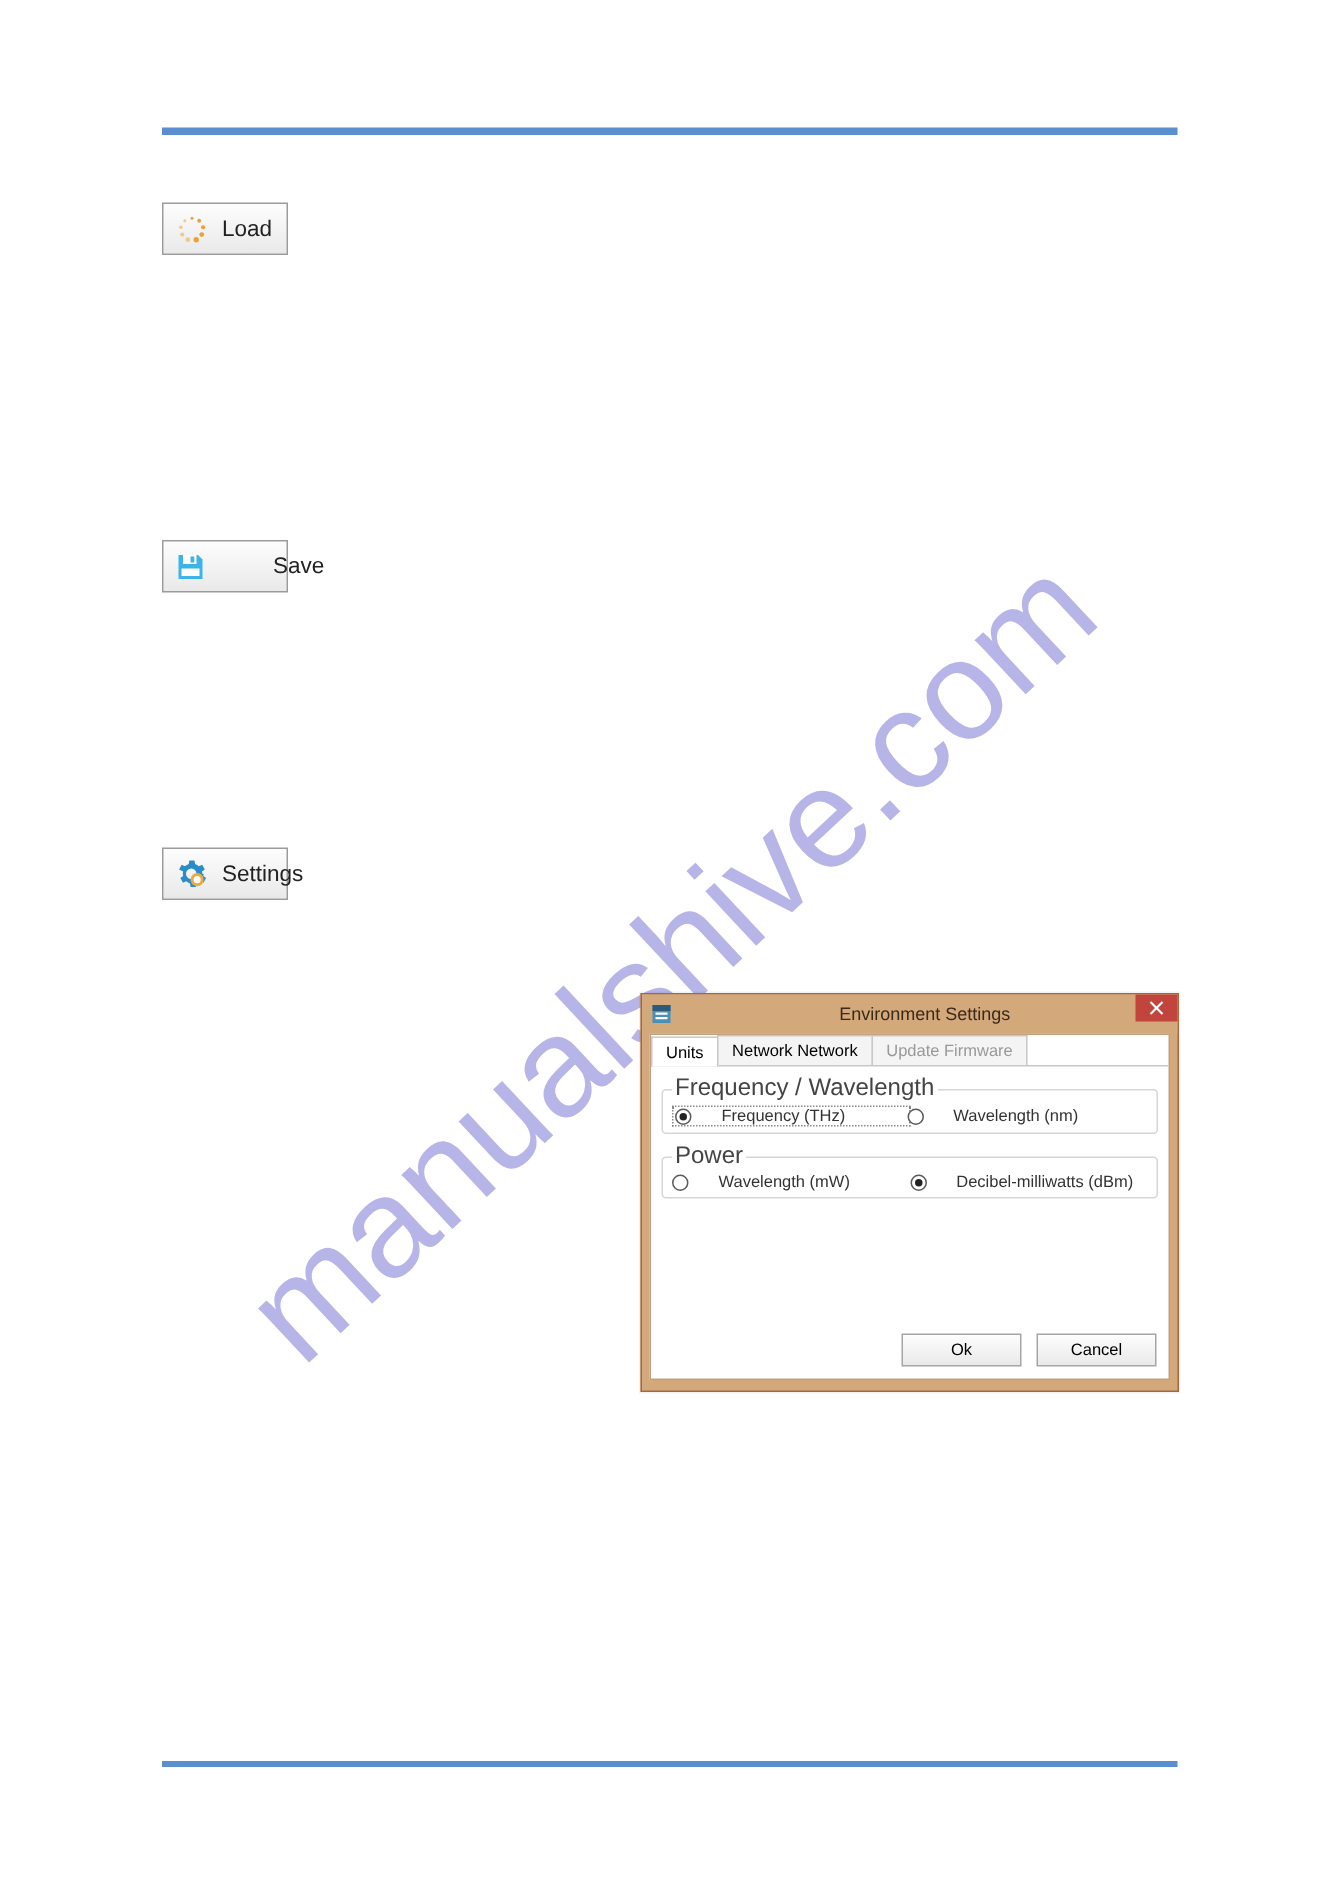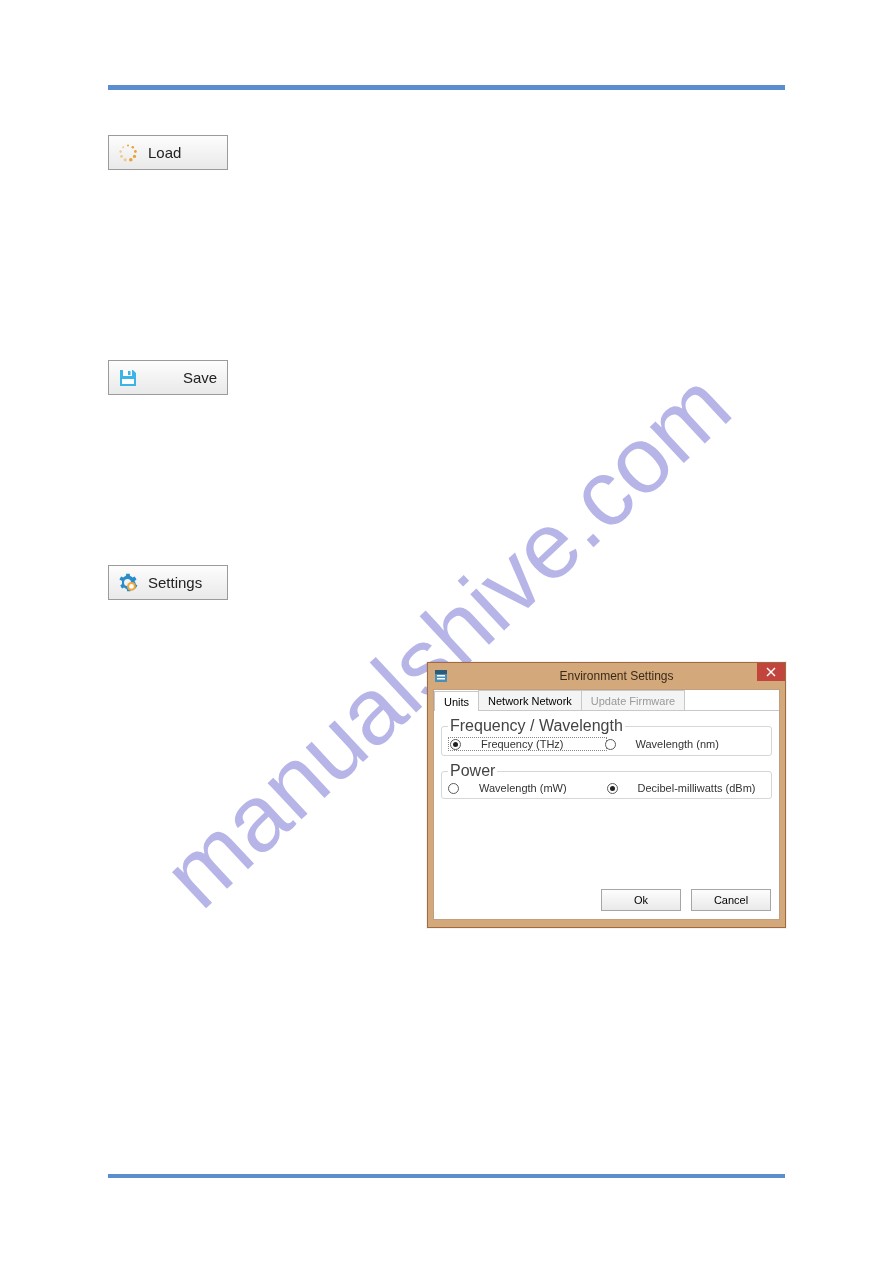--- a/index.html
+++ b/index.html
@@ -22,21 +22,21 @@
       position: absolute;
       left: 108px;
       top: 1174px;
       width: 677px;
       height: 4px;
       background: #5b8ecf;
     }
     .toolbar-btn {
       position: absolute;
       left: 108px;
-      width: 120px;
+      width: 84px;
       height: 35px;
       border: 1px solid #9b9b9b;
       background: linear-gradient(#fdfdfd, #e9e9e9);
       display: flex;
       align-items: center;
       padding-left: 8px;
       font-size: 15px;
       color: #222;
     }
     .toolbar-btn .icon {

